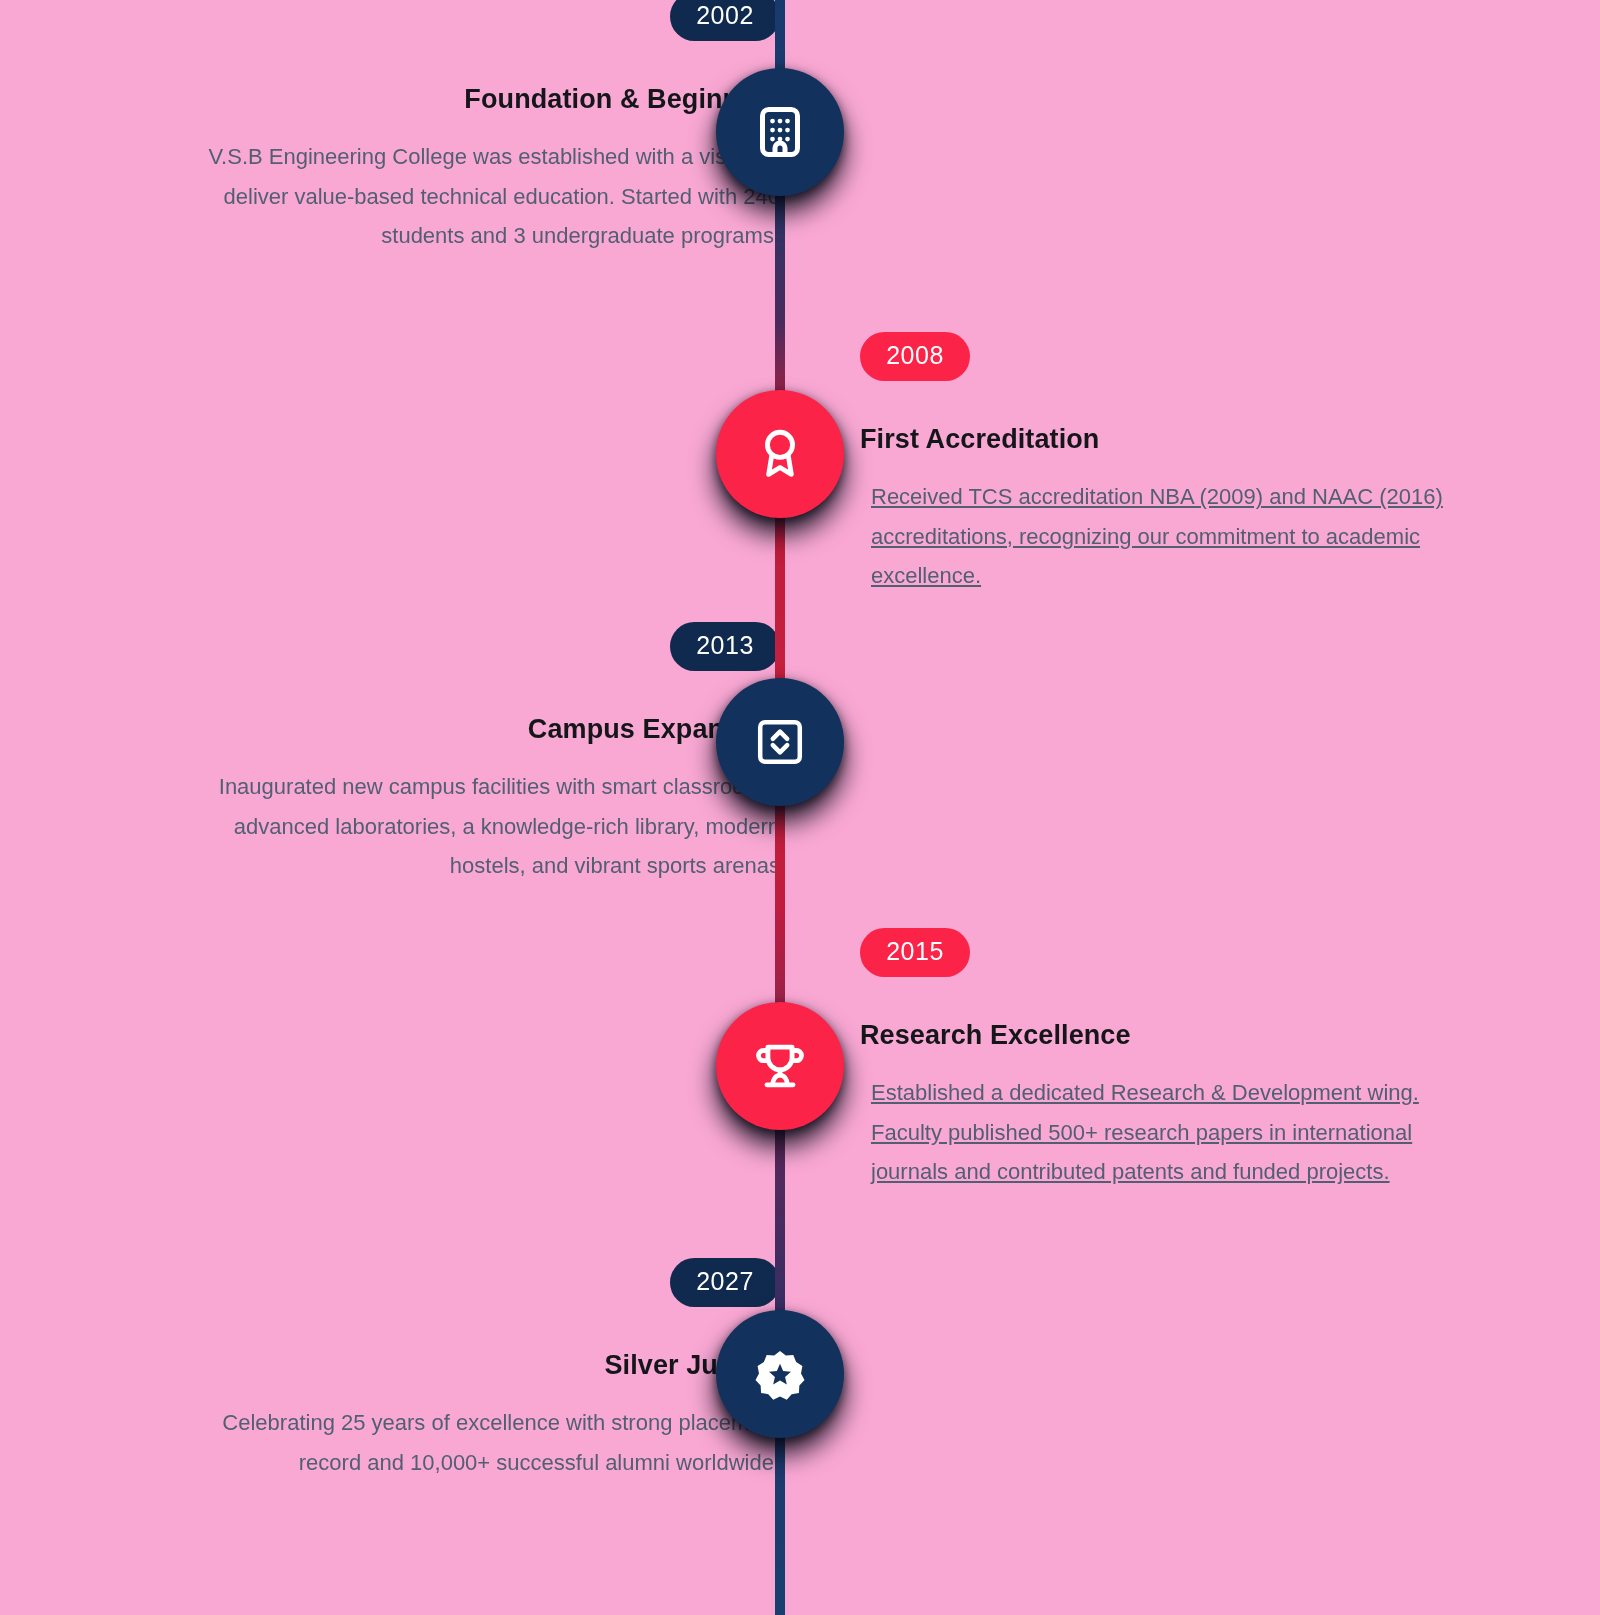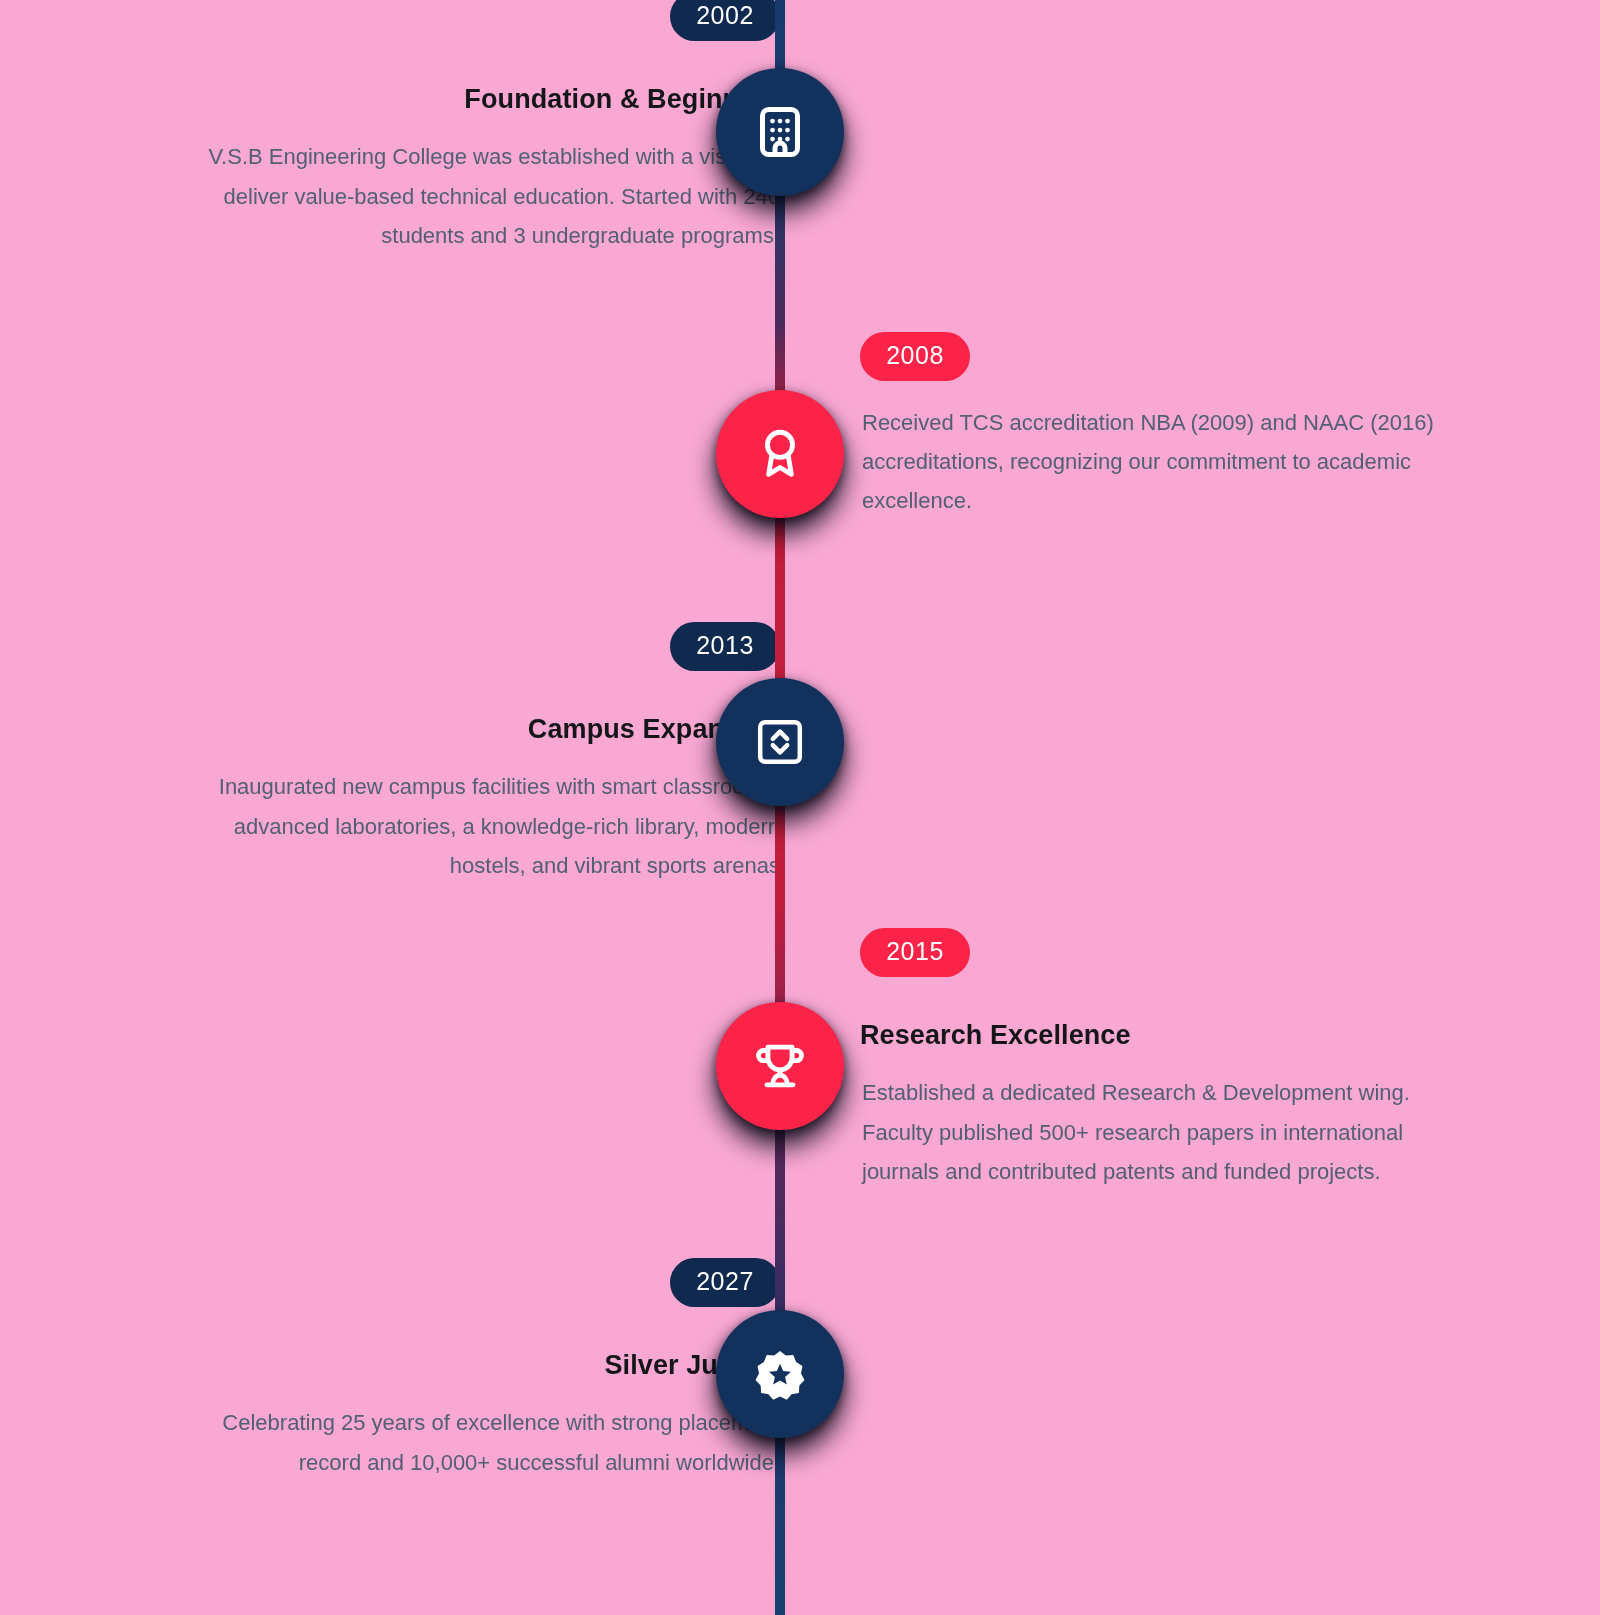--- a/index.html
+++ b/index.html
@@ -96,21 +96,21 @@
 
   .tl-desc {
     font-size: 22px;
     line-height: 1.78;
     color: #525f72;
     margin-top: 22px;
     max-width: 620px;
     font-weight: 400;
   }
   .side.left  .tl-desc { margin-left: auto;  margin-right: 0; }
-  .side.right .tl-desc { margin-right: auto; margin-left: 2px; }
+  .side.right .tl-desc { margin-right: auto; margin-left: 11px; text-decoration: underline; }
 
   
   .marker-wrap {
     position: absolute;
     left: 50%;
     transform: translateX(-50%);
     width: 128px;
     height: 128px;
     z-index: 3;
   }
@@ -158,20 +158,21 @@
     </div>
     <div class="center-col"></div>
     <div class="side right empty"></div>
   </div>
 
   <div class="tl-row" id="row-2008">
     <div class="side left empty"></div>
     <div class="center-col"></div>
     <div class="side right">
       <div class="year-badge red">2008</div>
+      <div class="tl-title">First Accreditation</div>
       <div class="tl-desc">Received TCS accreditation NBA (2009) and NAAC (2016) accreditations, recognizing our commitment to academic excellence.</div>
     </div>
   </div>
 
   <div class="tl-row" id="row-2010">
     <div class="side left">
       <div class="year-badge navy">2013</div>
       <div class="tl-title">Campus Expansion</div>
       <div class="tl-desc">Inaugurated new campus facilities with smart classrooms, advanced laboratories, a knowledge-rich library, modern hostels, and vibrant sports arenas</div>
     </div>

